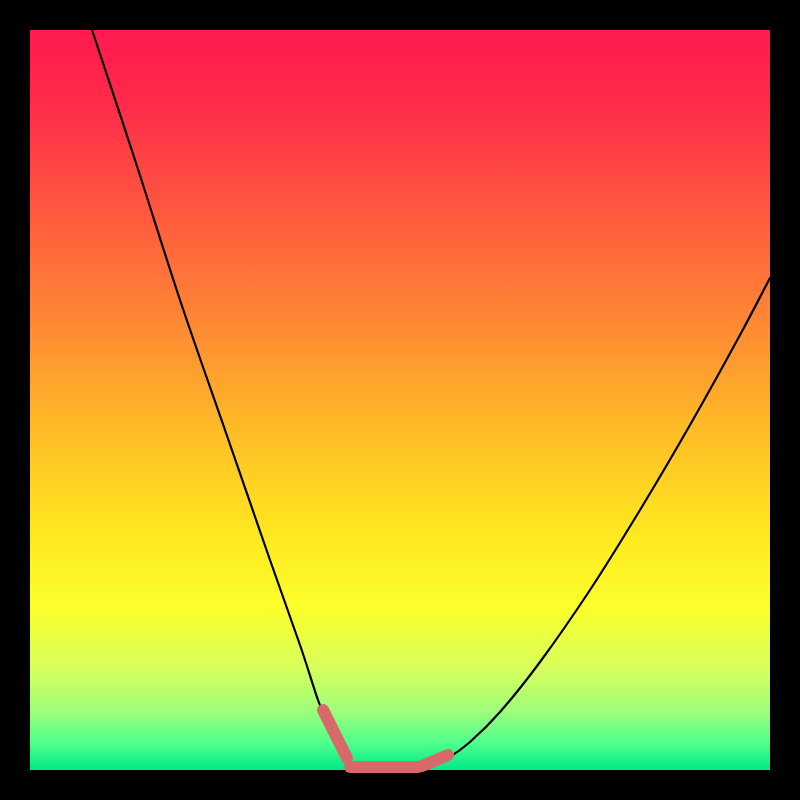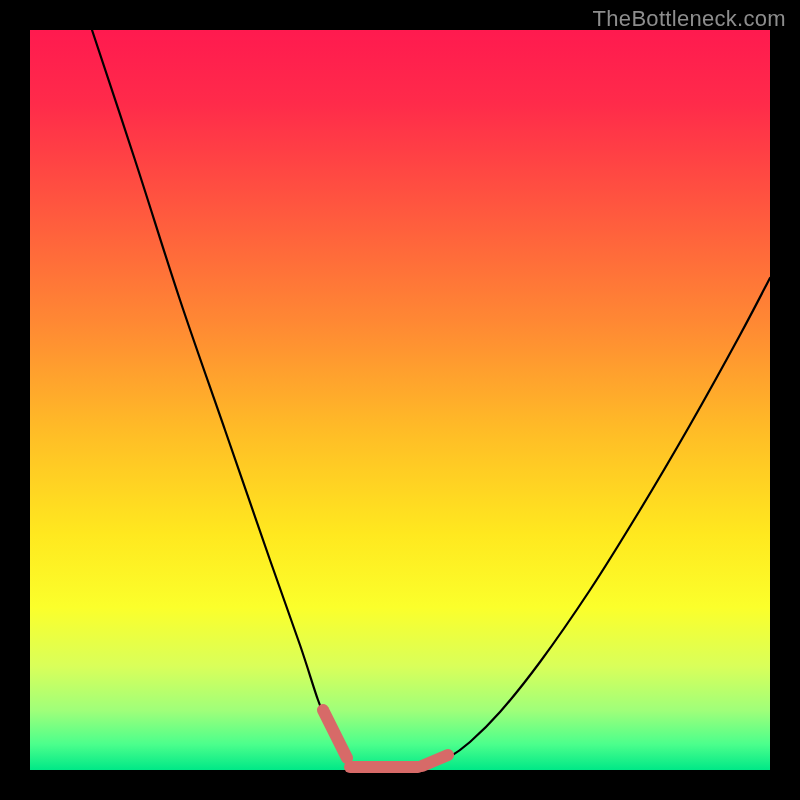--- a/index.html
+++ b/index.html
@@ -32,21 +32,20 @@
     position: absolute;
     top: 0;
     left: 0;
   }
 </style>
 </head>
 <body>
 
 <div class="canvas-wrap">
 
-  <div class="watermark">TheBottleneck.com</div>
 
   <svg id="chart-svg" width="800" height="800" viewBox="0 0 800 800">
     <defs>
       <linearGradient id="bgGrad" x1="0" y1="0" x2="0" y2="1">
           <stop offset="0%" stop-color="#ff1a4f"></stop>
           <stop offset="10%" stop-color="#ff2b4a"></stop>
           <stop offset="25%" stop-color="#ff5a3e"></stop>
           <stop offset="40%" stop-color="#ff8a33"></stop>
           <stop offset="55.00000000000001%" stop-color="#ffbf26"></stop>
           <stop offset="68%" stop-color="#ffe81f"></stop>

